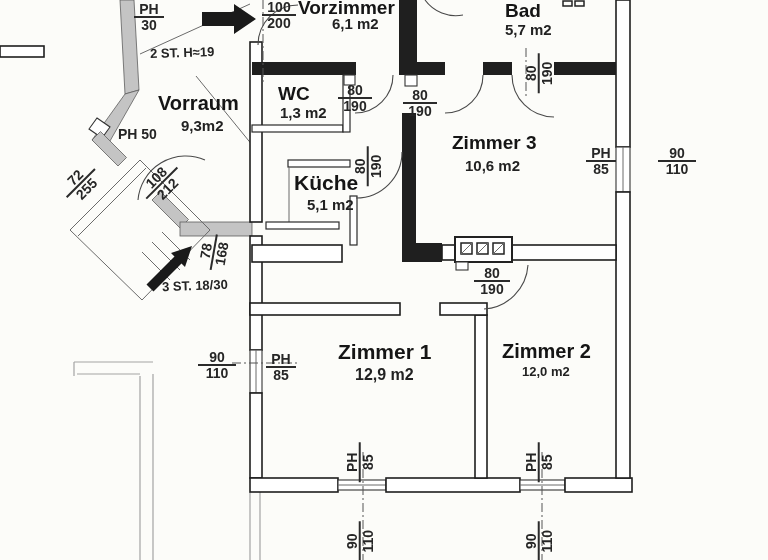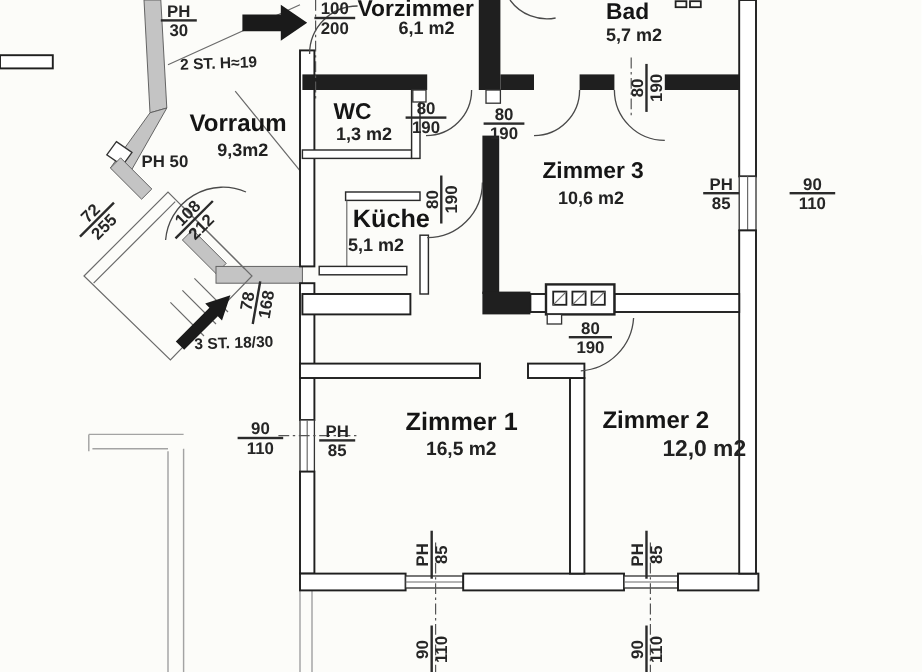--- a/index.html
+++ b/index.html
@@ -151,33 +151,33 @@
   <div class="lbl room-name" style="left:298px;top:-3px;font-size:19px">Vorzimmer</div>
   <div class="lbl room-area" style="left:332px;top:15px;font-size:15px">6,1 m2</div>
 
   <div class="lbl room-name" style="left:505px;top:0px;font-size:19px">Bad</div>
   <div class="lbl room-area" style="left:505px;top:21px;font-size:15px">5,7 m2</div>
 
   <div class="lbl room-name" style="left:278px;top:83px;font-size:19px">WC</div>
   <div class="lbl room-area" style="left:280px;top:104px;font-size:15px">1,3 m2</div>
 
   <div class="lbl room-name" style="left:294px;top:171px;font-size:21px">Küche</div>
-  <div class="lbl room-area" style="left:290px;top:196px;font-size:15px">5,1 m2</div>
+  <div class="lbl room-area" style="left:307px;top:196px;font-size:15px">5,1 m2</div>
 
   <div class="lbl room-name" style="left:158px;top:92px;font-size:20px">Vorraum</div>
   <div class="lbl room-area" style="left:181px;top:117px;font-size:15px">9,3m2</div>
 
   <div class="lbl room-name" style="left:452px;top:132px;font-size:19px">Zimmer 3</div>
   <div class="lbl room-area" style="left:465px;top:157px;font-size:15px">10,6 m2</div>
 
   <div class="lbl room-name" style="left:338px;top:340px;font-size:21px">Zimmer 1</div>
-  <div class="lbl room-area" style="left:355px;top:366px;font-size:16px">16,5 m2</div>
+  <div class="lbl room-area" style="left:355px;top:366px;font-size:16px">12,9 m2</div>
 
   <div class="lbl room-name" style="left:502px;top:340px;font-size:20px">Zimmer 2</div>
-  <div class="lbl room-area" style="left:552px;top:364px;font-size:19px">12,0 m2</div>
+  <div class="lbl room-area" style="left:522px;top:364px;font-size:13px">12,0 m2</div>
 
   <div class="dim" style="left:262px;top:0px;width:34px">
     <span class="top">100</span>
     <span class="bot">200</span>
   </div>
   <div class="dim" style="left:338px;top:83px;width:34px">
     <span class="top">80</span>
     <span class="bot">190</span>
   </div>
   <div class="dim" style="left:403px;top:88px;width:34px">

